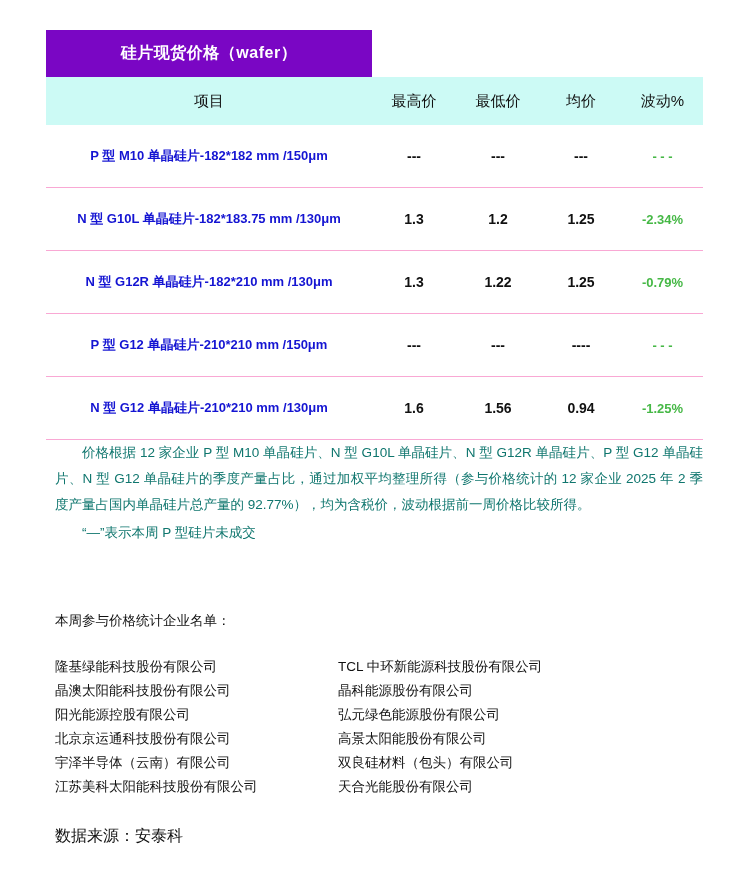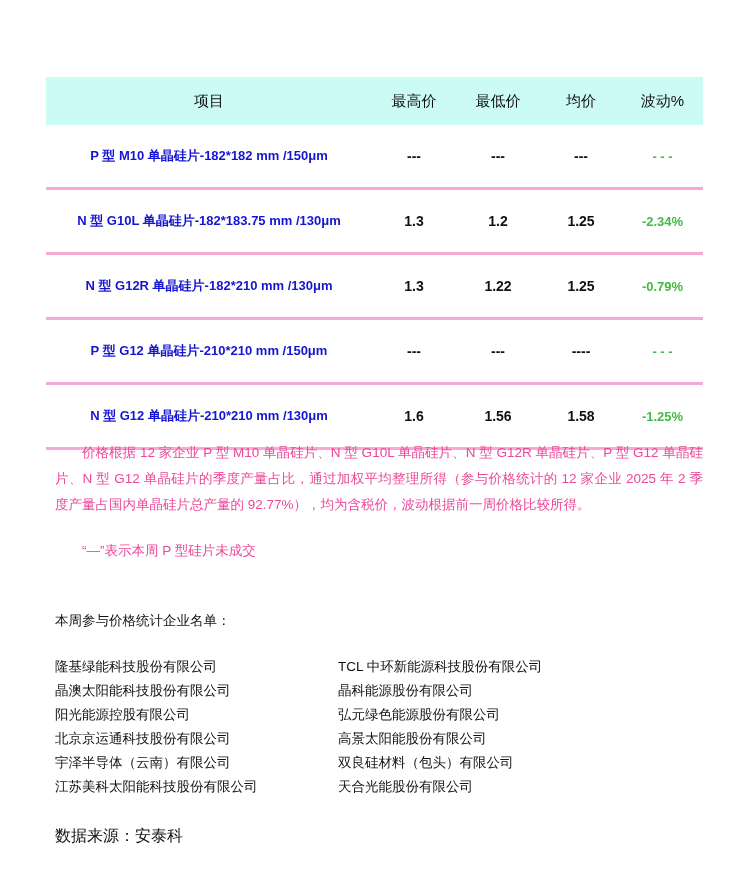--- a/index.html
+++ b/index.html
@@ -66,21 +66,21 @@
   .col-avg   { width: 82px; }
   .col-chg   { width: 81px; }
 
   .data-row td {
     height: 62px;
     vertical-align: middle;
     text-align: center;
     font-size: 13px;
     font-weight: bold;
     background: #ffffff;
-    border-bottom: 3px solid #f9a8d4;
+    border-bottom: 1px solid #f9a8d4;
   }
   .data-row td.item-cell {
     color: #1414d2;
     font-size: 13px;
     text-align: center;
   }
   .data-row td.num-cell {
     color: #111111;
     font-size: 14px;
   }
@@ -121,31 +121,31 @@
   }
 
   
   .notes {
     position: absolute;
     left: 55px;
     top: 440px;
     width: 648px;
     font-size: 13.5px;
     line-height: 26px;
-    color: #ec4899;
+    color: #0f766e;
     text-align: justify;
   }
   .notes p {
     margin: 0;
   }
   .notes .indent {
     text-indent: 2em;
   }
   .notes .para2 {
-    margin-top: 20px;
+    margin-top: 2px;
   }
 
   .company-head {
     position: absolute;
     left: 55px;
     top: 612px;
     font-size: 13.5px;
     color: #111111;
   }
 
@@ -176,20 +176,21 @@
     top: 826px;
     font-size: 16px;
     color: #111111;
   }
 </style>
 </head>
 <body>
 
 <div class="page">
 
+  <div class="title-banner">硅片现货价格（wafer）</div>
 
   <table class="price-table">
     <colgroup>
       <col class="col-item">
       <col class="col-high">
       <col class="col-low">
       <col class="col-avg">
       <col class="col-chg">
     </colgroup>
     <thead>
@@ -227,21 +228,21 @@
         <td class="item-cell">P 型 G12 单晶硅片-210*210 mm /150μm</td>
         <td class="num-cell dash">---</td>
         <td class="num-cell dash">---</td>
         <td class="num-cell dash">----</td>
         <td class="chg-cell dash-chg">- - -</td>
       </tr>
       <tr class="data-row">
         <td class="item-cell">N 型 G12 单晶硅片-210*210 mm /130μm</td>
         <td class="num-cell">1.6</td>
         <td class="num-cell">1.56</td>
-        <td class="num-cell">1.58</td>
+        <td class="num-cell">0.94</td>
         <td class="chg-cell">-1.25%</td>
       </tr>
     </tbody>
   </table>
 
 
   <div class="notes">
     <p class="indent">价格根据 12 家企业 P 型 M10 单晶硅片、N 型 G10L 单晶硅片、N 型 G12R 单晶硅片、P 型 G12 单晶硅片、N 型 G12 单晶硅片的季度产量占比，通过加权平均整理所得（参与价格统计的 12 家企业 2025 年 2 季度产量占国内单晶硅片总产量的 92.77%），均为含税价，波动根据前一周价格比较所得。</p>
     <p class="indent para2">“—”表示本周 P 型硅片未成交</p>
   </div>

